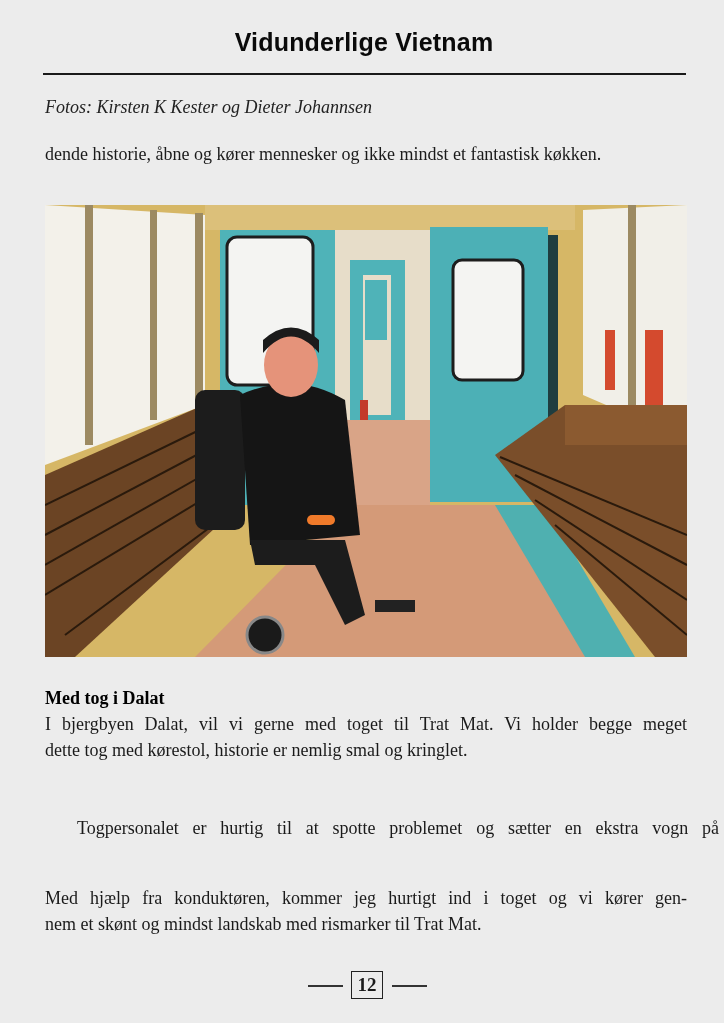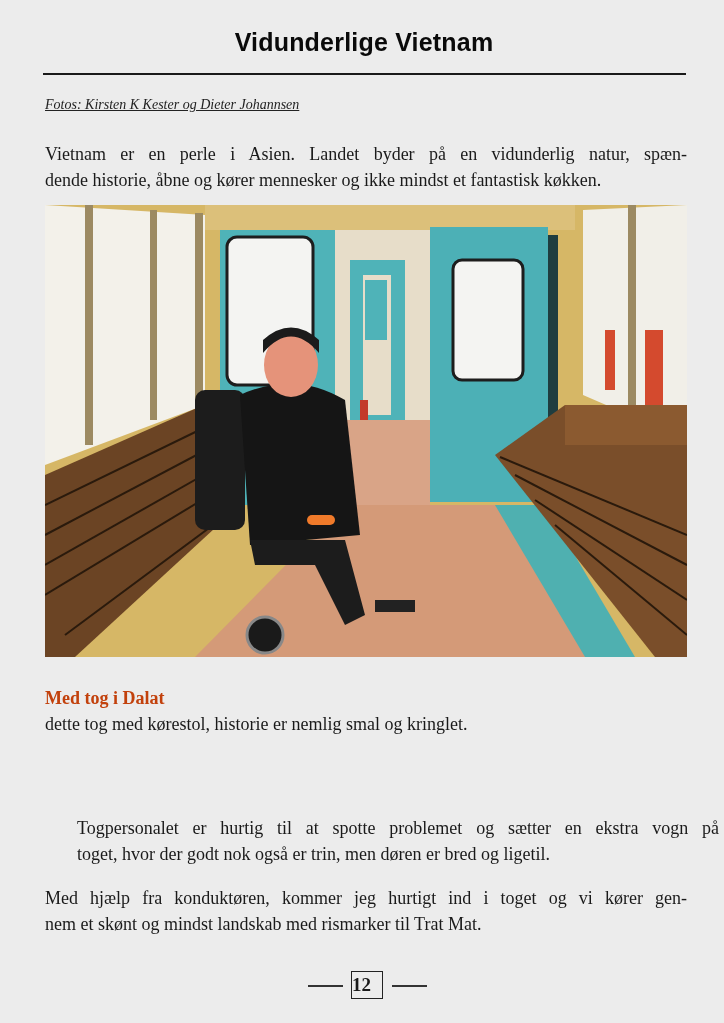--- a/index.html
+++ b/index.html
@@ -15,65 +15,64 @@
     text-align: center;
     font-family: "Liberation Sans", "DejaVu Sans", sans-serif;
     font-weight: bold; font-size: 25px; letter-spacing: 0.2px; color: #0a0a0a;
   }
   .rule {
     position: absolute; left: 43px; top: 73px; width: 643px; height: 2px;
     background: #1a1a1a;
   }
   .credits {
     position: absolute; left: 45px; top: 97px;
-    font-style: italic; font-size: 14px; color: #222; text-decoration: underline;
+    font-style: italic; font-size: 18px; color: #222;
   }
   .para {
     position: absolute; left: 45px; width: 642px;
     font-size: 18px; line-height: 26px; text-align: justify; color: #1a1a1a;
   }
   .para .line { display: block; text-align: justify; text-align-last: justify; white-space: nowrap; }
   .para .line.last { text-align-last: left; }
   .intro { top: 141px; }
   .heading {
     position: absolute; left: 45px; top: 688px;
-    font-weight: bold; font-size: 18px; color: #c2410c;
+    font-weight: bold; font-size: 18px; color: #000000;
   }
   .p1 { top: 711px; }
   .p2 { top: 815px; margin-left: 32px; }
   .p3 { top: 885px; }
   .photo {
     position: absolute; left: 45px; top: 205px; width: 642px; height: 452px;
     overflow: hidden; background: #d9b45a;
   }
   .photo svg { display: block; }
   .page-num {
     position: absolute; top: 970px; left: 308px; width: 120px; height: 30px;
   }
   .page-num .dash { position: absolute; top: 15px; height: 1.5px; width: 35px; background: #333; }
   .page-num .dash.left { left: 0; }
   .page-num .dash.right { left: 84px; }
   .page-num .box {
     position: absolute; left: 43px; top: 1px; width: 32px; height: 28px;
     border: 1.5px solid #222; box-sizing: border-box;
-    font-weight: bold; font-size: 19px; line-height: 25px;
+    text-align: center; font-weight: bold; font-size: 19px; line-height: 25px;
   }
 </style>
 </head>
 <body>
 
 <div>
 
   <h1 class="title" style="margin:0;">Vidunderlige Vietnam</h1>
   <div class="rule"></div>
 
   <div class="credits">Fotos: Kirsten K Kester og Dieter Johannsen</div>
 
   <div class="para intro">
-    <span class="line">Vietnam er en perle i Asien. Landet byder på en vidunderlig natur, spæn-</span>
     <span class="line last">dende historie, åbne og kører mennesker og ikke mindst et fantastisk køkken.</span>
   </div>
 
   <div class="photo" role="img" aria-label="Smiling woman in a black top and headband seated in a power wheelchair inside a train carriage with wooden slatted benches, turquoise doors and a wooden floor">
     <svg width="642" height="452" viewBox="0 0 642 452" xmlns="http://www.w3.org/2000/svg">
 
       <rect x="0" y="0" width="642" height="452" fill="#d6b766"></rect>
       <rect x="160" y="0" width="370" height="25" fill="#dcc07a"></rect>
 
       <polygon points="0,0 160,10 160,200 0,260" fill="#f3f1ea"></polygon>
@@ -128,26 +127,26 @@
       <path d="M205 335 L300 335 L320 410 L300 420 L270 360 L210 360 Z" fill="#1c1c1c"></path>
       <rect x="262" y="310" width="28" height="10" rx="5" fill="#f07a2a"></rect>
       <circle cx="220" cy="430" r="18" fill="#1a1a1a" stroke="#888" stroke-width="3"></circle>
       <rect x="330" y="395" width="40" height="12" fill="#222"></rect>
     </svg>
   </div>
 
   <div class="heading">Med tog i Dalat</div>
 
   <div class="para p1">
+    <span class="line">I bjergbyen Dalat, vil vi gerne med toget til Trat Mat. Vi holder begge meget</span>
     <span class="line last">dette tog med kørestol, historie er nemlig smal og kringlet.</span>
   </div>
 
   <div class="para p2">
     <span class="line">Togpersonalet er hurtig til at spotte problemet og sætter en ekstra vogn på</span>
-    <span class="line last">toget, hvor der godt nok også er trin, men døren er bred og ligetil.</span>
   </div>
 
   <div class="para p3">
     <span class="line">Med hjælp fra konduktøren, kommer jeg hurtigt ind i toget og vi kører gen-</span>
     <span class="line last">nem et skønt og mindst landskab med rismarker til Trat Mat.</span>
   </div>
 
   <div class="page-num">
     <span class="dash left"></span>
     <span class="box">12</span>

